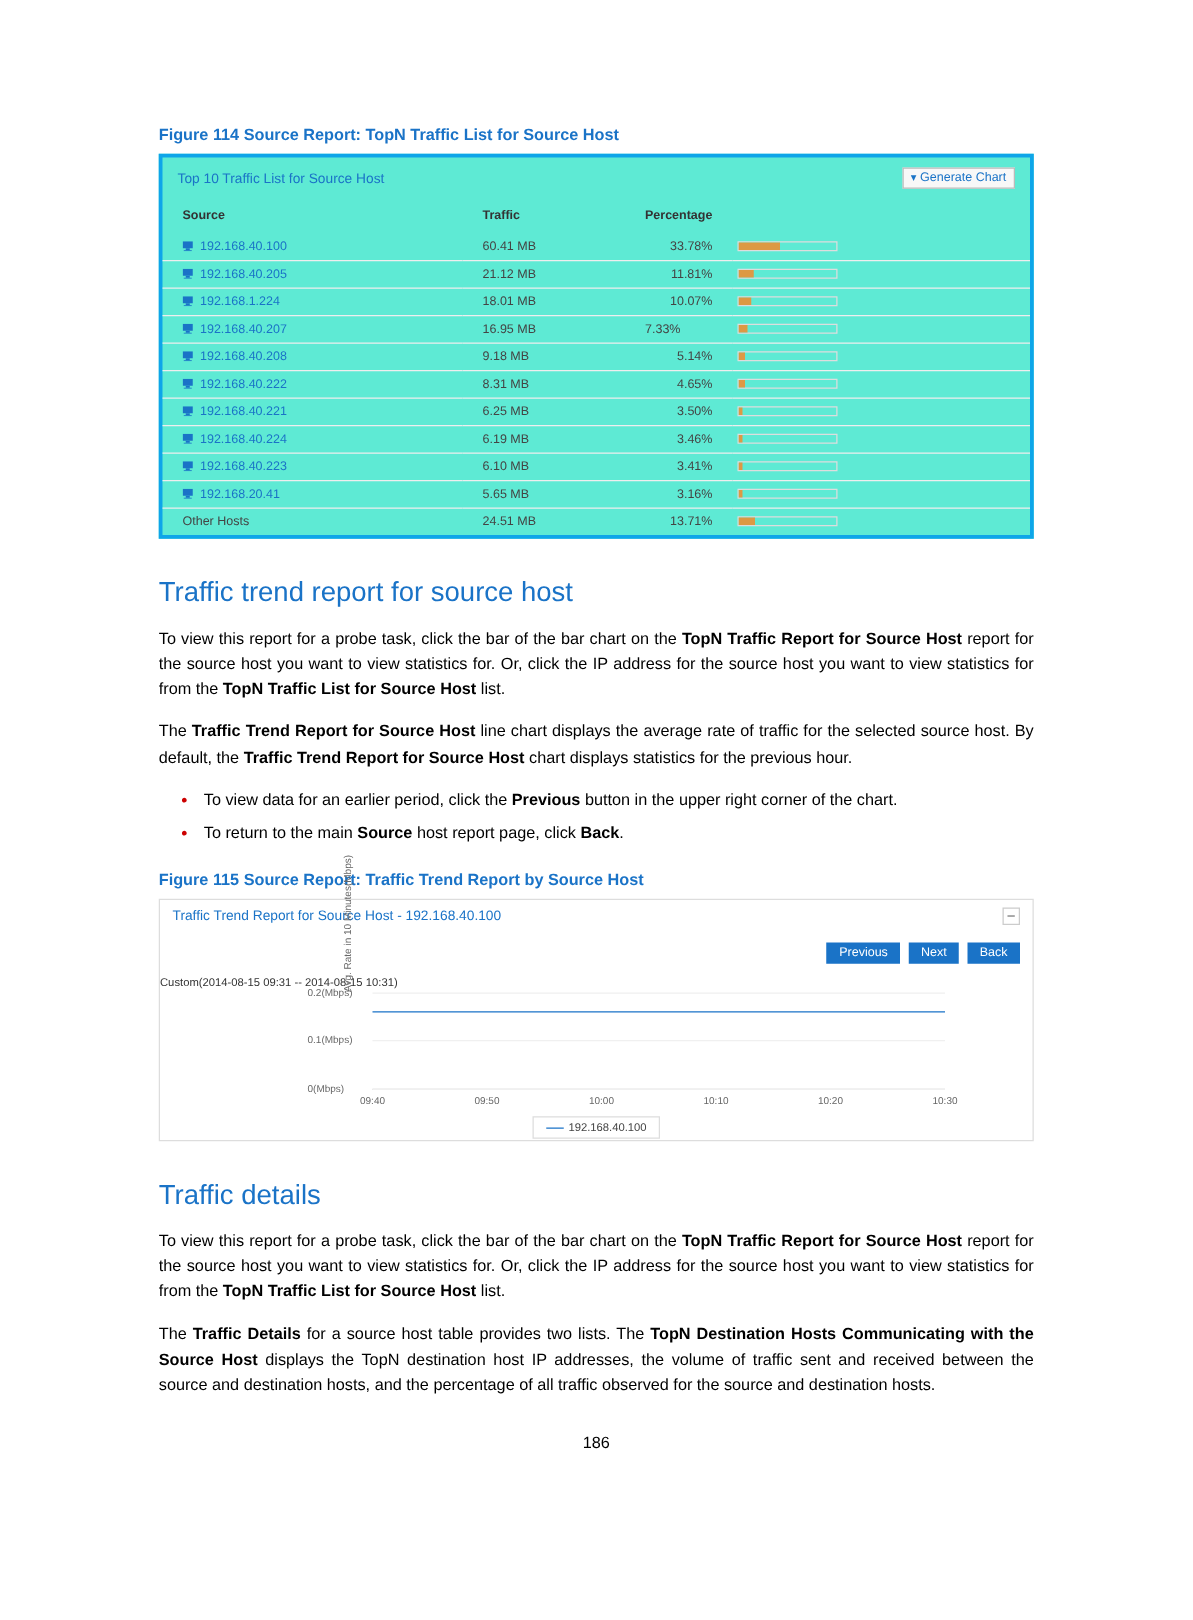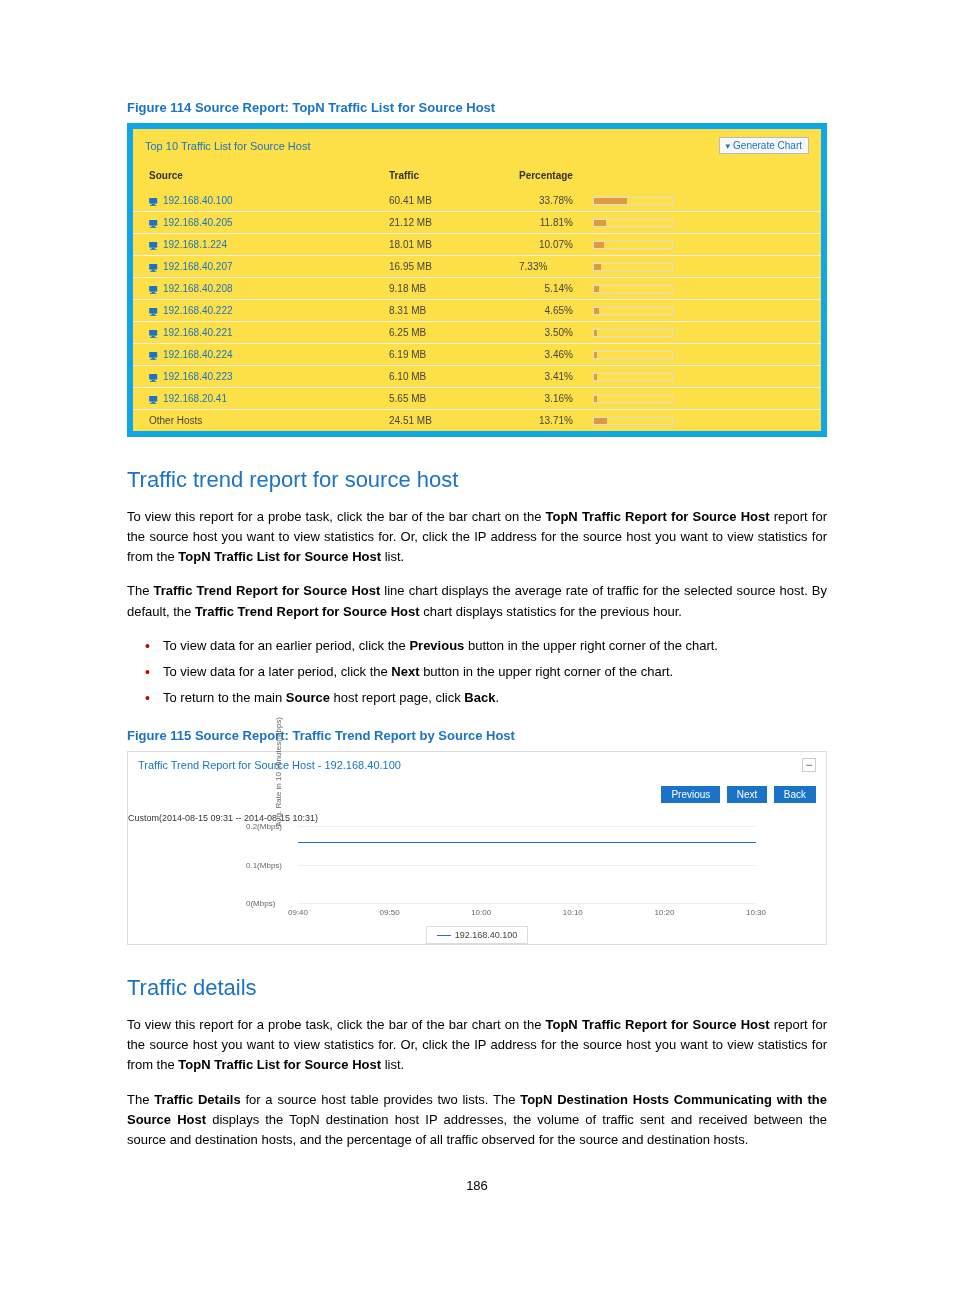--- a/index.html
+++ b/index.html
@@ -1,20 +1,20 @@
 <!DOCTYPE html>
 <html><head>
 <meta charset="utf-8">
 <style>
 * { box-sizing: border-box; margin: 0; padding: 0; }
 body { font-family: Arial, Helvetica, sans-serif; background: #fff; color: #000; }
 .page { width: 854px; margin: 0 auto; padding: 80px 0 40px 0; }
 .content { width: 700px; margin: 0 auto; }
 .fig-title { color: #1a73c7; font-weight: bold; font-size: 13px; margin: 20px 0 8px 0; }
-.panel { border: 6px solid #0ea5e9; margin: 8px 0 30px 0; background: #fde047; }
+.panel { border: 3px solid #0ea5e9; margin: 8px 0 30px 0; background: #5eead4; }
 .panel-header { display: flex; justify-content: space-between; align-items: center; padding: 8px 12px; font-size: 11px; color: #1a73c7; }
 .gen-btn { color: #1a73c7; font-size: 10px; border: 1px solid #bbb; padding: 2px 6px; cursor: pointer; background: #f8f8f8; }
 .gen-btn::before { content: "▾"; margin-right: 3px; font-size: 9px; }
 .tbl { width: 100%; border-collapse: collapse; font-size: 10px; }
 .tbl th { text-align: left; font-weight: bold; padding: 8px 16px 8px 16px; color: #333; border-bottom: 1px solid transparent; }
 .tbl td { padding: 5px 16px; border-top: 1px solid #eee; color: #444; vertical-align: middle; }
 .ip-link { color: #1a73c7; text-decoration: none; }
 .host-icon { display: inline-block; width: 10px; height: 8px; margin-right: 4px; vertical-align: middle; }
 .host-icon svg { width: 100%; height: 100%; }
 .bar-cell { padding-left: 4px !important; }
@@ -181,21 +181,20 @@
     <p class="body-text">
       <span>To view this report for a probe task, click the bar of the bar chart on the </span><b>TopN Traffic Report for Source Host</b><span> report for the source host you want to view statistics for. Or, click the IP address for the source host you want to view statistics for from the </span><b>TopN Traffic List for Source Host</b><span> list.</span>
     </p>
 
     <p class="body-text">
       <span>The </span><b>Traffic Trend Report for Source Host</b><span> line chart displays the average rate of traffic for the selected source host. By default, the </span><b>Traffic Trend Report for Source Host</b><span> chart displays statistics for the previous hour.</span>
     </p>
 
     <ul class="bullets">
       <li><span>To view data for an earlier period, click the </span><b>Previous</b><span> button in the upper right corner of the chart.</span></li>
-      <li><span>To view data for a later period, click the </span><b>Next</b><span> button in the upper right corner of the chart.</span></li>
       <li><span>To return to the main </span><b>Source</b><span> host report page, click </span><b>Back</b><span>.</span></li>
     </ul>
 
     <div class="fig-title">Figure 115 Source Report: Traffic Trend Report by Source Host</div>
 
     <div class="chart-panel">
       <div class="chart-head">
         <span>Traffic Trend Report for Source Host - 192.168.40.100</span>
         <span class="collapse-btn">−</span>
       </div>

